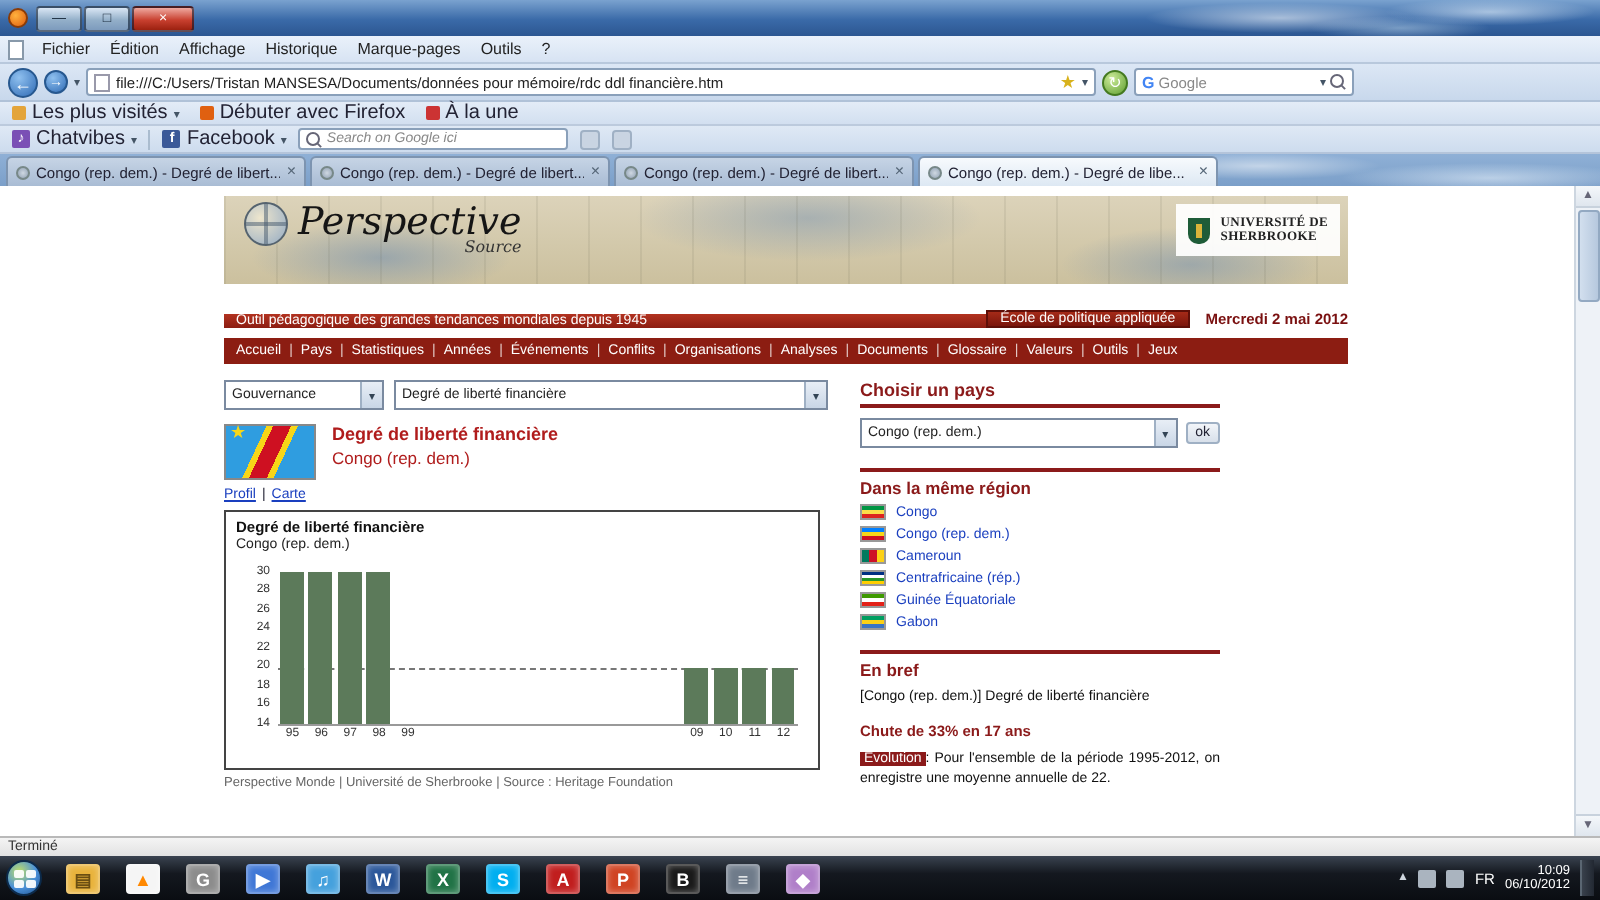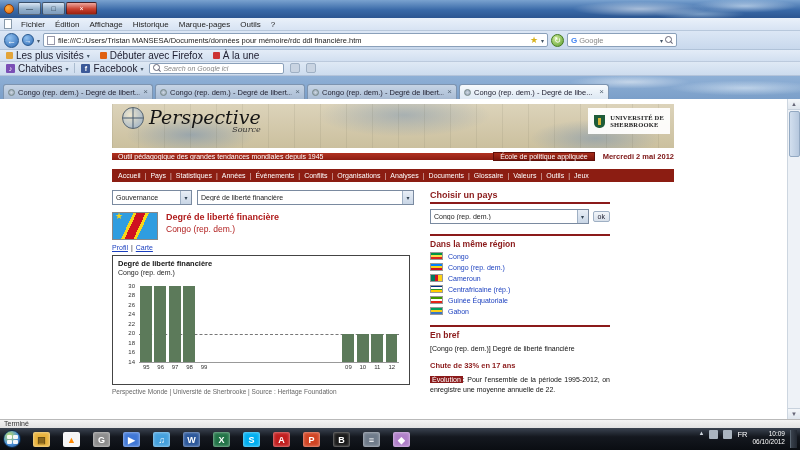--- a/index.html
+++ b/index.html
@@ -51,21 +51,21 @@
   .addonbar{height:14px;background:linear-gradient(#dfe9f5,#cddcee);border-bottom:1px solid #b4c4da;display:flex;align-items:center;gap:6px;padding:0 6px}
   .cv-icon{width:9px;height:9px;border-radius:1px;background:#7a4fb5;color:#fff;font-size:7px;line-height:9px;text-align:center;flex:none}
   .fb-icon{width:9px;height:9px;border-radius:1px;background:#3b5998;color:#fff;font-size:7px;font-weight:bold;line-height:9px;text-align:center;flex:none}
   .ab-label{font-size:10px;color:#223;white-space:nowrap}
   .ab-group{display:flex;align-items:center;gap:3px}
   .vsep{width:1px;height:10px;background:#aabccf}
   .absearch{width:135px;height:11px;background:#fff;border:1px solid #8aa0ba;border-radius:2px;display:flex;align-items:center;gap:2px;padding:0 3px}
   .absearch input{flex:1;width:60px;border:0;outline:0;background:transparent;font-family:inherit;font-size:7px;color:#555;font-style:italic}
   .sm-icon{width:10px;height:10px;background:#c9d4e2;border:1px solid #9fb0c4;border-radius:2px;flex:none}
 
-  .tabstrip{height:24px;display:flex;align-items:flex-end;gap:2px;padding:0 3px;
+  .tabstrip{height:16px;display:flex;align-items:flex-end;gap:2px;padding:0 3px;
     background:
       radial-gradient(ellipse 80px 9px at 630px 6px, rgba(255,255,255,.5), transparent 75%),
       radial-gradient(ellipse 100px 10px at 745px 12px, rgba(235,244,252,.55), transparent 75%),
       linear-gradient(#8fb0d6,#7b9fc9)}
   .tab{width:150px;height:15px;border:1px solid #7d94b0;border-bottom:0;border-radius:3px 3px 0 0;background:linear-gradient(#c6d4e5,#a9bcd4);display:flex;align-items:center;gap:3px;padding:0 4px;font-size:7.5px;color:#223}
   .tab.active{background:linear-gradient(#f7fafd,#dde8f3)}
   .favicon{width:7px;height:7px;border-radius:50%;background:radial-gradient(#cfd8e2,#8fa0b2);border:1px solid #788;flex:none}
   .tab-label{flex:1;white-space:nowrap;overflow:hidden}
   .tab-close{font-size:8px;color:#567;line-height:8px;flex:none}
 
@@ -90,21 +90,21 @@
       linear-gradient(90deg, transparent 44%, rgba(70,90,110,.5) 44% 56%, transparent 56%),
       linear-gradient(0deg, transparent 44%, rgba(70,90,110,.5) 44% 56%, transparent 56%),
       radial-gradient(circle at 35% 35%, #eee6cd, #94abc4)}
   .brand-title{font-family:"DejaVu Serif",serif;font-style:italic;font-size:19px;line-height:20px;color:#151515}
   .brand-sub{font-family:"DejaVu Serif",serif;font-style:italic;font-size:8px;color:#333;text-align:right;margin-top:-2px}
   .uni{position:absolute;right:4px;top:4px;height:26px;background:rgba(255,255,255,.93);display:flex;align-items:center;gap:5px;padding:2px 6px}
   .uni-shield{width:11px;height:13px;background:#1e5c38;border-radius:0 0 5px 5px;position:relative;flex:none}
   .uni-shield::after{content:"";position:absolute;left:4px;top:3px;width:3px;height:7px;background:#d9b43a}
   .uni-text{font-family:"Liberation Serif",serif;font-size:6.5px;font-weight:bold;color:#222;line-height:7.5px;letter-spacing:.2px}
 
-  .tagline-row{height:16px;display:flex;align-items:center}
+  .tagline-row{height:22px;display:flex;align-items:flex-end}
   .tagline{flex:1;background:linear-gradient(#b23220,#8c1d12);color:#fff;font-size:7px;display:flex;align-items:center;padding:0 6px;white-space:nowrap}
   .school-btn{background:linear-gradient(#a52a18,#7a150c);border:1px solid #5f0f08;color:#fff;font-size:7px;display:flex;align-items:center;padding:0 6px;white-space:nowrap}
   .page-date{display:flex;align-items:center;padding-left:8px;color:#7a1010;font-size:7.5px;font-weight:bold;white-space:nowrap}
 
   .site-nav{height:13px;background:#8c1d12;color:#fff;display:flex;align-items:center;gap:4px;padding:0 6px;margin-top:5px;font-size:7px;white-space:nowrap;overflow:hidden}
   .nav-sep{opacity:.75}
 
   .main{display:flex;gap:16px;margin-top:8px}
   .col-left{width:302px;flex:none}
   .col-right{width:180px;flex:none}
@@ -150,21 +150,21 @@
   .statusbar{height:10px;background:linear-gradient(#f4f4f4,#e2e2e2);border-top:1px solid #b9b9b9;display:flex;align-items:center;padding:0 4px;font-size:7px;color:#333}
 
   
   .taskbar{height:22px;background:linear-gradient(#3a4350,#14181f 40%,#0a0d12);display:flex;align-items:center;gap:12px;padding:0 3px}
   .orb{width:18px;height:18px;border-radius:50%;border:1px solid #0c2a4a;flex:none;
     background:radial-gradient(circle at 35% 30%,#bfe06a,#4a90d9 55%,#1d4f8a);
     display:grid;grid-template-columns:5px 5px;grid-template-rows:4px 4px;gap:1px;place-content:center}
   .orb span{background:rgba(255,255,255,.92);border-radius:1px}
   .tb-icons{display:flex;align-items:center;gap:13px}
   .tb-icon{width:17px;height:15px;border-radius:2px;font-size:9px;font-weight:bold;text-align:center;line-height:14px;border:1px solid rgba(255,255,255,.28);box-shadow:inset 0 0 3px rgba(255,255,255,.35);flex:none}
-  .tray{margin-left:auto;display:flex;gap:5px;color:#fff}
+  .tray{margin-left:auto;display:flex;align-items:center;gap:5px;color:#fff}
   .tray-expand{font-size:6px;color:#cfd6de}
   .tray-ico{width:9px;height:9px;background:#aab4bf;border-radius:1px;flex:none}
   .lang{font-size:7.5px}
   .clock{display:flex;flex-direction:column;align-items:flex-end;font-size:6.5px;line-height:7.5px}
   .show-desktop{width:7px;height:18px;background:linear-gradient(90deg,#39414c,#222832);border-left:1px solid #5a6672;flex:none}
 </style>
 </head>
 <body>
 
 <div class="screen">

